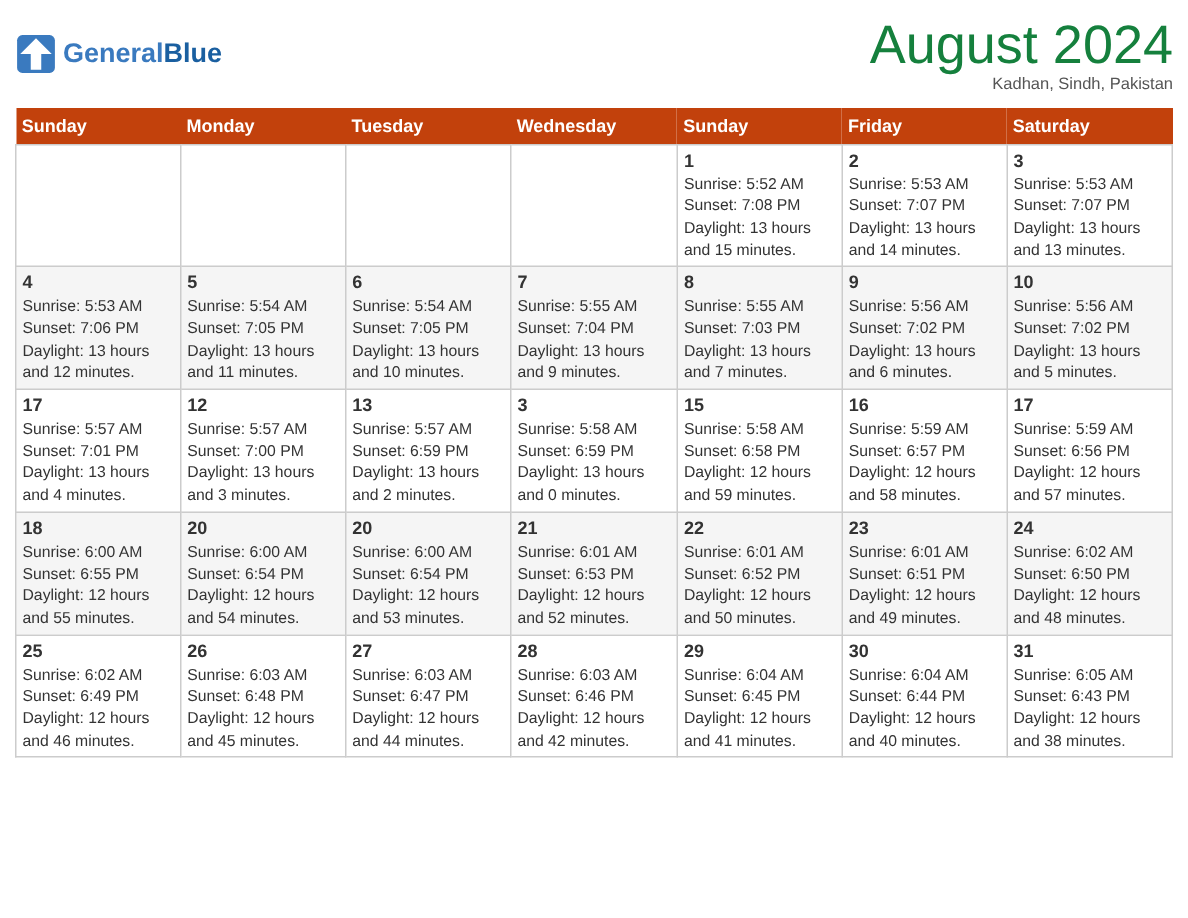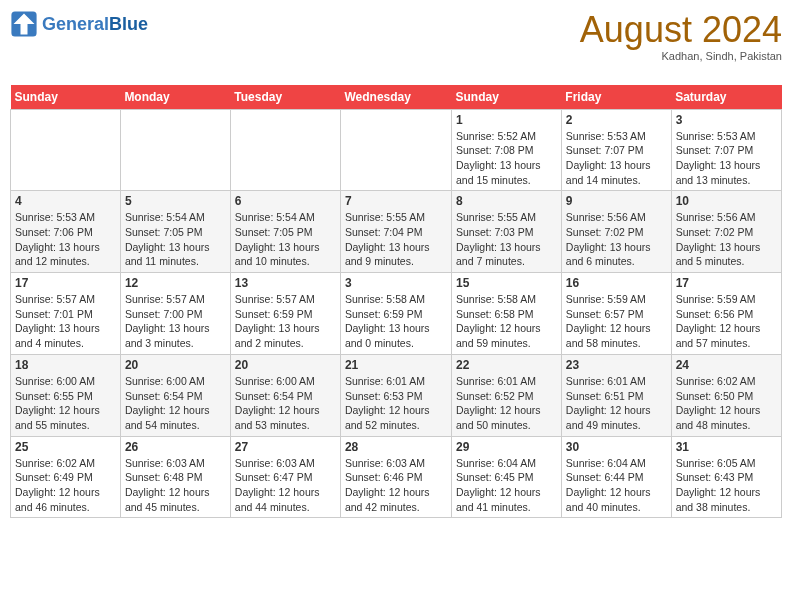--- a/index.html
+++ b/index.html
@@ -6,22 +6,22 @@
     body {
       font-family: Arial, sans-serif;
       background: #fff;
       width: 792px;
       min-height: 612px;
       padding: 10px;
     }
     .header {
       display: flex;
       justify-content: space-between;
-      align-items: flex-start;
-      margin-bottom: 23px;
+      align-items: center;
+      margin-bottom: 10px;
     }
     .logo {
       display: flex;
       align-items: center;
     }
     .logo-text {
       font-size: 18px;
       font-weight: bold;
       color: #333;
     }
@@ -32,34 +32,34 @@
       width: 28px;
       height: 28px;
       margin-right: 4px;
     }
     .title-block {
       text-align: right;
     }
     .month-title {
       font-size: 36px;
       font-weight: normal;
-      color: #a16207;
+      color: #15803d;
       line-height: 1.1;
     }
     .location-title {
       font-size: 11px;
       color: #555;
     }
     table {
       width: 100%;
       border-collapse: collapse;
       font-size: 11px;
     }
     thead tr th {
-      background: #ef4444;
+      background: #c2410c;
       color: #fff;
       padding: 5px 4px;
       text-align: left;
       font-weight: bold;
       font-size: 12px;
     }
     tbody tr td {
       border: 1px solid #ccc;
       vertical-align: top;
       padding: 3px 4px;

